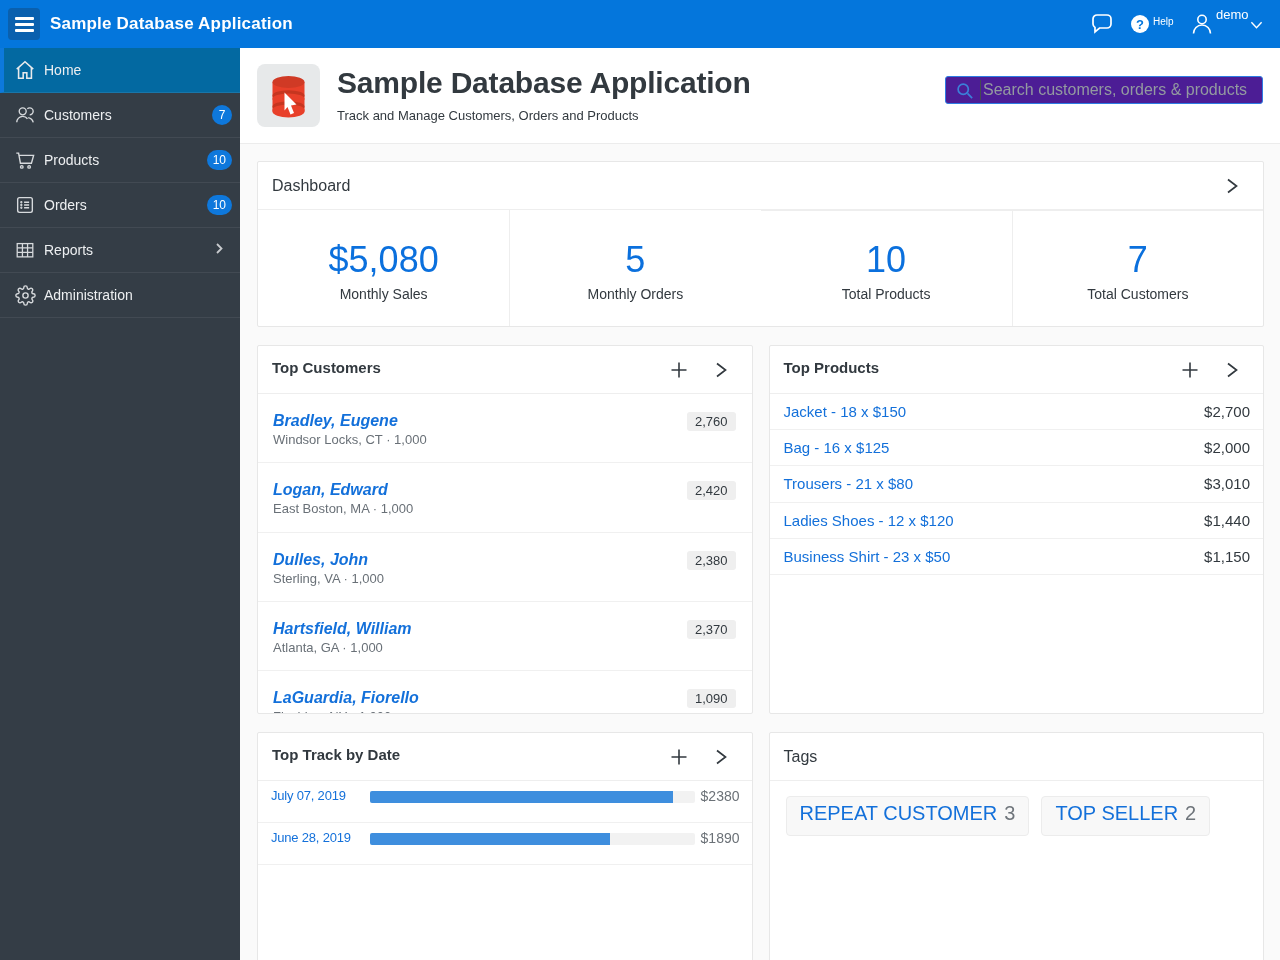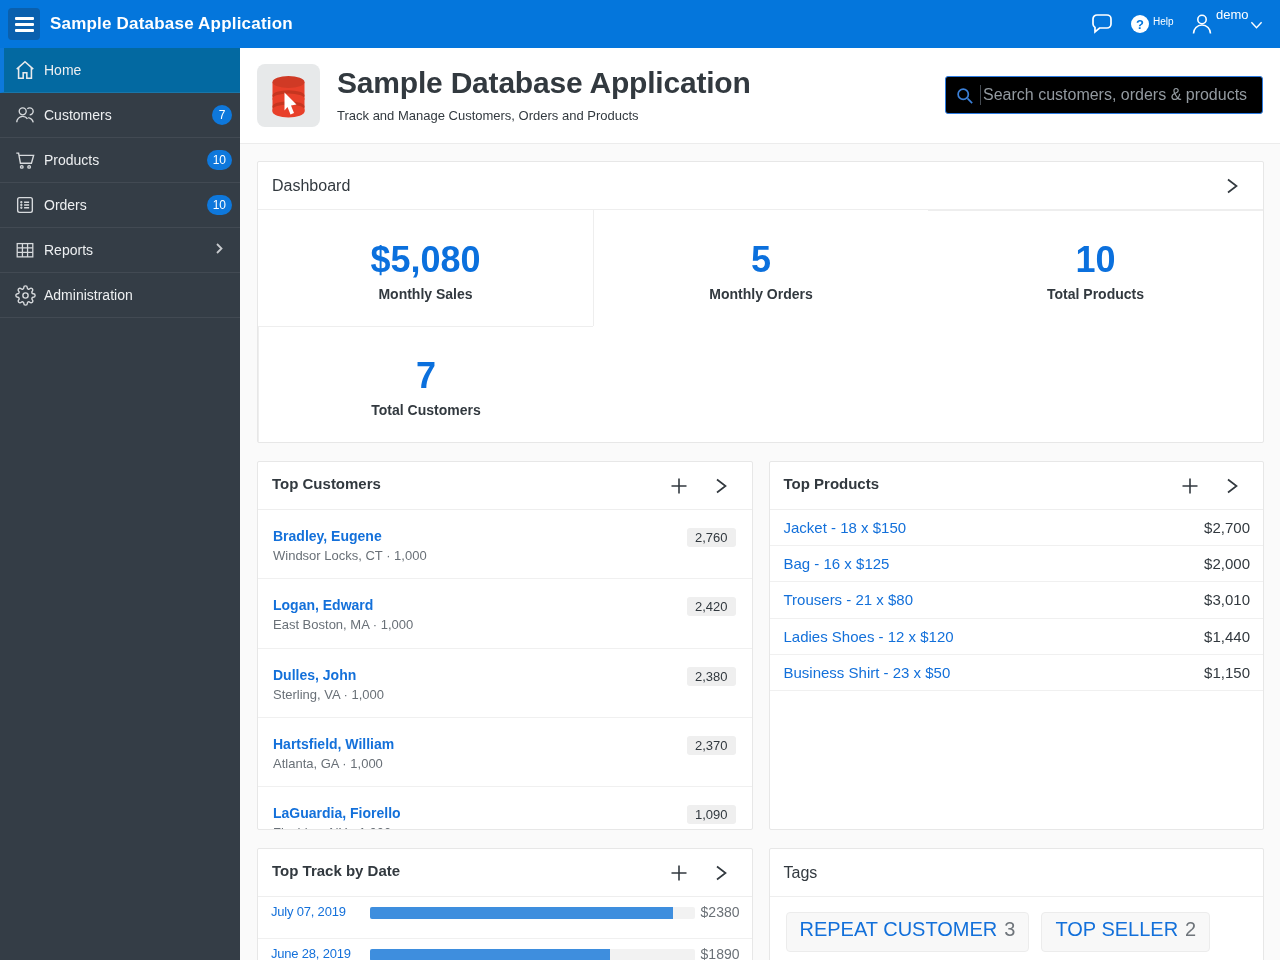--- a/index.html
+++ b/index.html
@@ -16,46 +16,46 @@
   .nav-item.active { background:#0369a1; border-left:4px solid #0d79dc; border-bottom-color:rgba(255,255,255,0.09); }
   .nav-item.active .icon { margin-left:9px; }
   .navbadge { position:absolute; right:8px; top:50%; transform:translateY(-50%); background:#0e78dc; color:#fff; font-size:12px; min-width:20px; height:20px; border-radius:10px; display:flex; align-items:center; justify-content:center; padding:0 6px; }
   .navchev { position:absolute; right:14px; top:50%; transform:translateY(-50%); }
 
   .phead { position:absolute; left:240px; top:48px; width:1040px; height:96px; background:#fff; border-bottom:1px solid #ececec; }
   .apptile { position:absolute; left:17px; top:16px; width:63px; height:63px; background:#e7e9ea; border-radius:8px; }
   .htextwrap { position:absolute; left:97px; top:16px; }
   .htitle { font-size:30px; font-weight:700; color:#32393f; line-height:37px; letter-spacing:-0.2px; }
   .hsubtitle { font-size:13px; color:#32393f; line-height:21px; margin-top:4px; }
-  .search { position:absolute; right:17px; top:28px; width:318px; height:38px; border:1.5px solid #2d7ce3; border-radius:3px; background:#000000; display:flex; align-items:center; }
+  .search { position:absolute; right:17px; top:28px; width:318px; height:28px; border:1.5px solid #2d7ce3; border-radius:3px; background:#4c1d95; display:flex; align-items:center; }
   .search .mag { margin-left:10px; }
   .search .caret { width:1px; height:20px; background:#454b52; margin-left:7px; }
   .search .ph { color:#939aa0; font-size:16px; margin-left:2px; }
 
   .main { position:absolute; left:240px; top:144px; width:1040px; height:816px; background:#fafafa; padding:17px 16px 0 17px; overflow:hidden; }
   .card { background:#fff; border:1px solid #e7e7e7; border-radius:2px; }
   .card-h { height:48px; display:flex; align-items:center; padding:0 17px 0 14px; border-bottom:1px solid #eeeeee; color:#32393f; font-size:16px; }
   .card-h .spacer { flex:1; }
   .card-h.bold { font-weight:700; font-size:15px; } .card-h.bold .ht { position:relative; top:-2px; }
   .hbtn { width:28px; height:28px; display:flex; align-items:center; justify-content:center; }
 
   .dash { margin-bottom:18px; }
-  .grid2 { display:grid; grid-template-columns:1fr 1fr 1fr;font-weight:bold; }
+  .grid2 { display:grid; grid-template-columns:1fr 1fr 1fr 1fr; }
   .cell { height:116px; display:flex; flex-direction:column; align-items:center; justify-content:center; padding-top:5px; }
   .cell.bt { border-top:1px solid #eee; }
   .cell.bl { border-left:1px solid #eee; }
   .mval { font-size:36px; line-height:44px; color:#0b70dd; }
   .mlab { font-size:14px; line-height:20px; color:#32393f; margin-top:2px; }
 
   .cols { display:flex; gap:16px; margin-bottom:18px; }
   .cols .card { width:495.5px; height:369px; overflow:hidden; }
 
   ul.clist { list-style:none; }
   ul.clist li { position:relative; height:69.3px; padding:17px 16px 0 15px; border-bottom:1px solid #f0f0f0; }
-  .cname { font-size:14px; font-weight:700; color:#1370da; line-height:19px; }
+  .cname { font-size:16px; font-weight:700; color:#1370da; line-height:19px;font-style:italic; }
   .cloc { font-size:13px; color:#697077; line-height:17px; margin-top:1px; }
   .cbadge { position:absolute; right:16px; top:18px; background:#efefef; border-radius:3px; font-size:13px; color:#32393f; padding:2px 8px; line-height:15px; }
 
   ul.plist { list-style:none; }
   ul.plist li { height:36.2px; display:flex; align-items:center; padding:0 13px 0 14px; border-bottom:1px solid #f0f0f0; font-size:15px; }
   ul.plist li .pl { color:#1370da; flex:1; }
   ul.plist li .pv { color:#32393f; }
 
   ul.olist { list-style:none; }
   ul.olist li { height:42px; display:flex; align-items:center; padding:0 12px 12px 13px; border-bottom:1px solid #f0f0f0; font-size:14px; }

